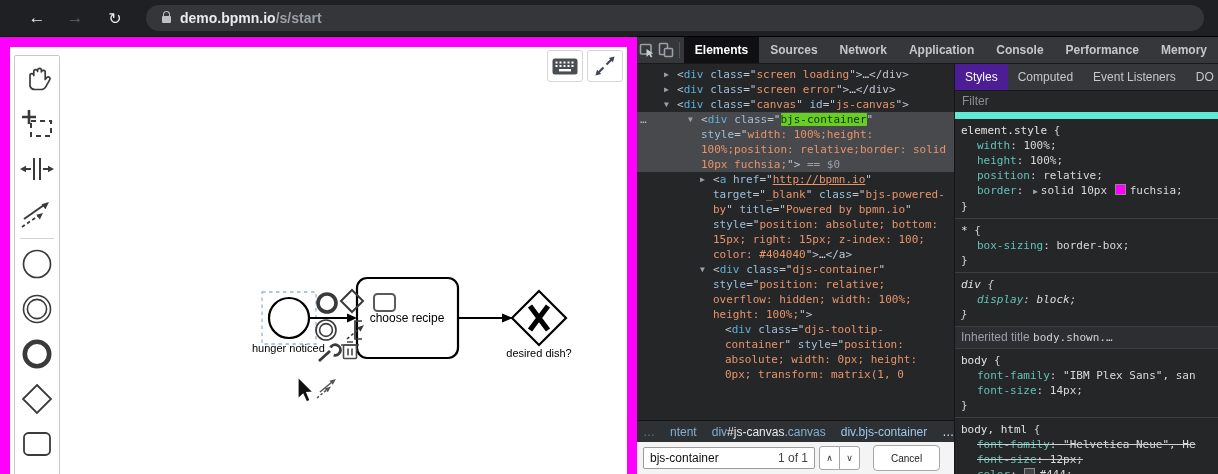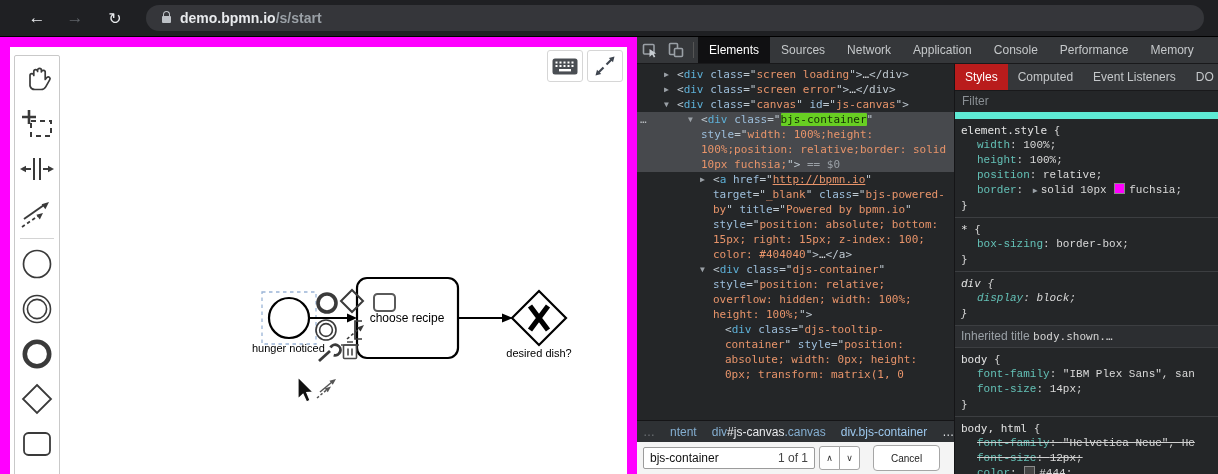--- a/index.html
+++ b/index.html
@@ -25,21 +25,21 @@
   .diagram-svg{position:absolute;left:0;top:0;}
   .palette{position:absolute;left:4px;top:8px;width:46px;height:430px;background:#fff;border:1px solid #c9c9c9;border-radius:2px;box-sizing:border-box;}
   .palette-entry{width:44px;height:45px;display:flex;align-items:center;justify-content:center;cursor:pointer;}
   .palette-sep{height:1px;background:#d4d4d4;margin:2px 5px;}
   .canvas-btn{position:absolute;top:3px;width:34px;height:30px;background:#fff;border:1px solid #d6d6d6;border-radius:3px;display:flex;align-items:center;justify-content:center;cursor:pointer;}
   .canvas-btn.kb{right:44px;}
   .canvas-btn.fs{right:4px;}
 
   
   .devtools{width:581px;height:437px;background:#242628;flex:none;display:flex;flex-direction:column;color:#c8c8c8;}
-  .dt-toolbar{height:26px;background:#35373a;display:flex;align-items:center;flex:none;border-bottom:1px solid #19191b;}
+  .dt-toolbar{height:26px;background:#35373a;display:flex;align-items:center;flex:none;border-bottom:1px solid #19191b;font-weight:bold;}
   .dt-toolicon{width:26px;height:26px;display:flex;align-items:center;justify-content:center;cursor:pointer;}
   .dt-sep{width:1px;height:16px;background:#555;margin:0 4px;}
   .dt-tab{padding:0 11px;height:26px;line-height:26px;font-size:12px;color:#c5c8ca;cursor:pointer;white-space:nowrap;}
   .dt-tab.sel{background:#101012;color:#fff;}
   .dt-body{flex:1;display:flex;min-height:0;}
 
   
   .elements-panel{width:318px;flex:none;display:flex;flex-direction:column;min-height:0;border-right:1px solid #151517;box-sizing:border-box;}
   .dom-tree{flex:1;overflow:hidden;font-family:"DejaVu Sans Mono","Liberation Mono",monospace;font-size:11px;line-height:15px;padding-top:3px;word-break:break-word;}
   .tree-row{position:relative;padding-right:5px;cursor:pointer;}
@@ -75,25 +75,25 @@
   .find-steppers{display:flex;margin-left:4px;}
   .find-step{width:21px;height:24px;background:#fff;border:1px solid #a6a6a6;display:flex;align-items:center;justify-content:center;font-size:9px;color:#333;box-sizing:border-box;cursor:pointer;}
   .find-step.prev{border-radius:3px 0 0 3px;}
   .find-step.next{border-radius:0 3px 3px 0;margin-left:-1px;}
   .find-cancel{margin-left:13px;height:24px;padding:0 17px;background:#fff;border:1px solid #a6a6a6;border-radius:4px;display:flex;align-items:center;font-size:10px;color:#222;cursor:pointer;}
 
   
   .styles-panel{flex:1;display:flex;flex-direction:column;min-width:0;min-height:0;}
   .st-tabs{height:26px;background:#35373a;display:flex;align-items:center;flex:none;border-bottom:1px solid #19191b;overflow:hidden;}
   .st-tab{padding:0 10px;height:26px;line-height:26px;font-size:12px;color:#c5c8ca;cursor:pointer;white-space:nowrap;}
-  .st-tab.sel{background:#b91c1c;color:#fff;}
+  .st-tab.sel{background:#4c1d95;color:#fff;}
   .styles-filter{height:21px;line-height:21px;border-bottom:7px solid #5eead4;color:#8a8f94;font-size:12px;padding-left:7px;flex:none;cursor:text;}
   .styles-rules{flex:1;overflow:hidden;font-family:"DejaVu Sans Mono","Liberation Mono",monospace;font-size:11px;line-height:15px;}
   .rule{padding:4px 4px 4px 6px;border-bottom:1px solid #3c3e41;}
-  .rule .prop{padding-left:16px;white-space:nowrap;overflow:hidden;cursor:pointer;font-family:Liberation Mono, monospace;}
+  .rule .prop{padding-left:16px;white-space:nowrap;overflow:hidden;cursor:pointer;}
   .cs-sel{color:#e2e2e2;margin-top:12px;}
   .cs-pu{color:#d0d0d0;}
   .cs-name{color:#63c0b6;}
   .cs-val{color:#dadada;}
   .cs-arrow{color:#9aa0a6;font-size:8px;margin:0 3px;}
   .rule.ua .cs-sel,.rule.ua .cs-name,.rule.ua .cs-val,.rule.ua .cs-pu{font-style:italic;}
   .prop.struck{text-decoration:line-through;text-decoration-color:#cfcfcf;}
   .swatch{display:inline-block;width:9px;height:9px;border:1px solid #8a8a8a;margin:0 4px -1px 1px;}
   .sect{padding:3px 4px 3px 6px;border-bottom:1px solid #3c3e41;background:#2c2e31;font-size:12px;color:#9aa0a6;font-family:"Liberation Sans",sans-serif;}
   .sect code{font-family:"DejaVu Sans Mono",monospace;font-size:11px;color:#d2d2d2;}

